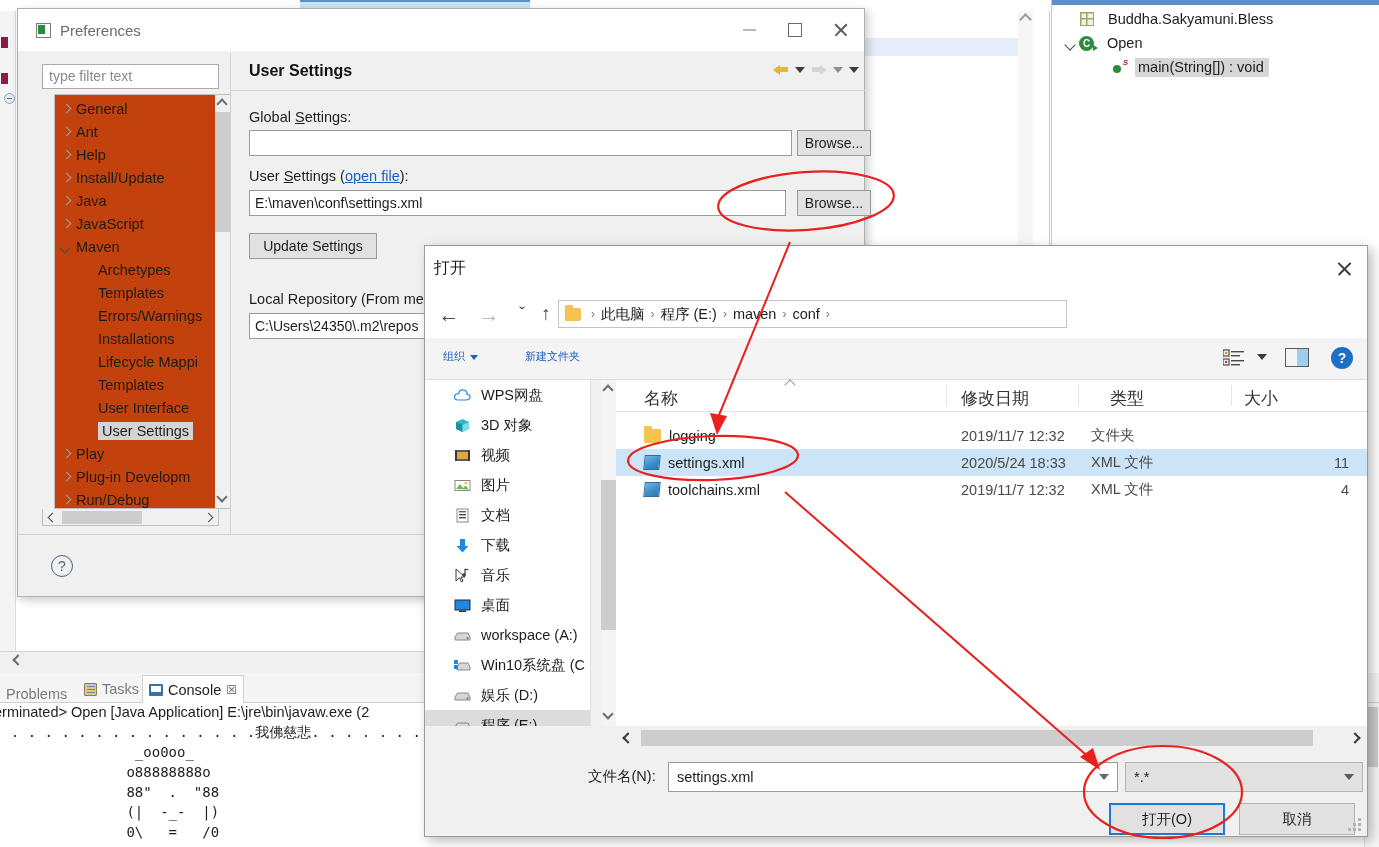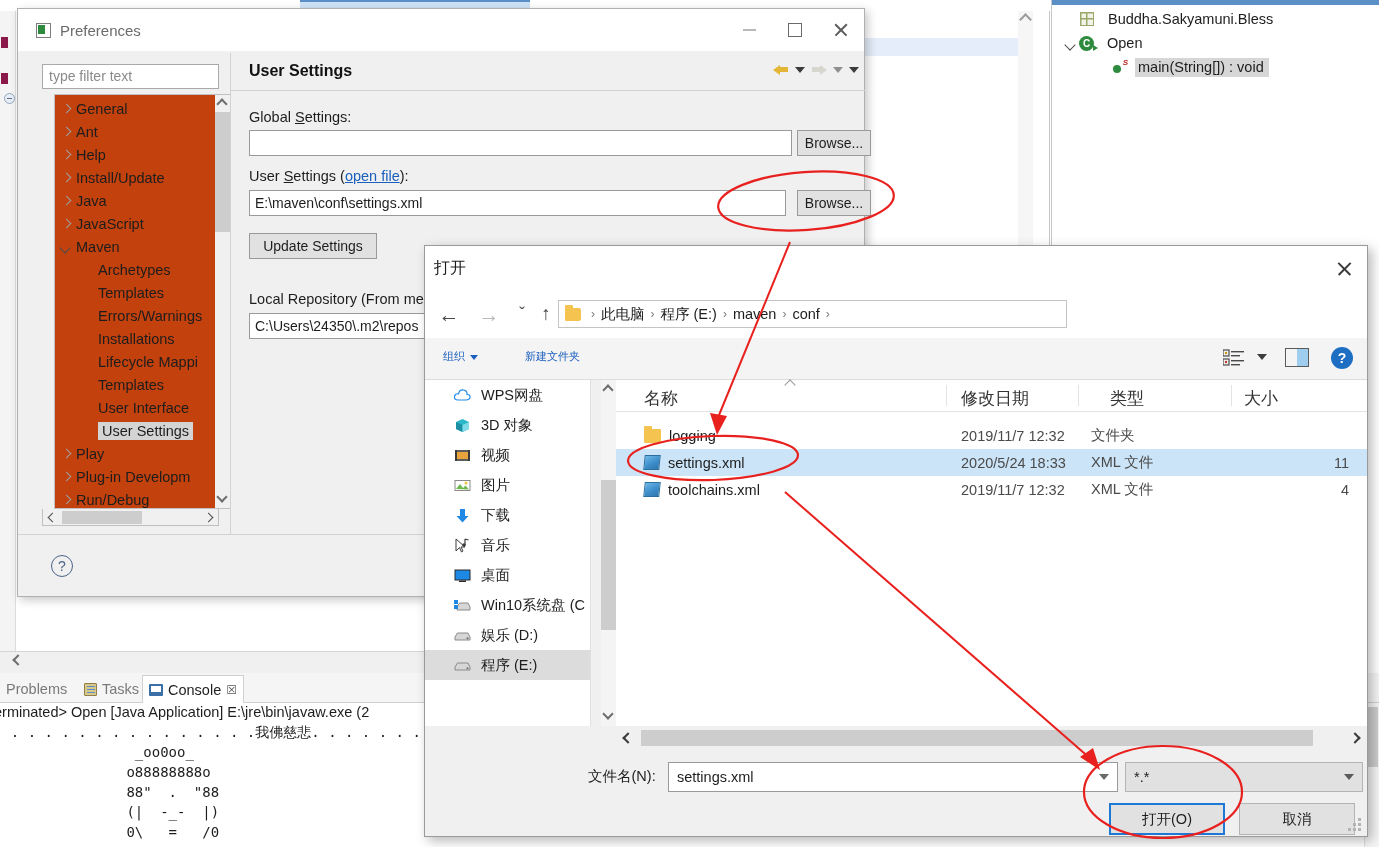--- a/index.html
+++ b/index.html
@@ -427,21 +427,21 @@
       <span class="icon-method">
           <i class="dot"></i>
           <i class="s">S</i>
         </span>
       <span class="outline-label sel">main(String[]) : void</span>
     </div>
   </div>
 
   <div class="console-panel">
     <div class="console-tabbar">
-      <div class="ctab" style="left:0px;">
+      <div class="ctab" style="left:0px;align-items:flex-end;">
         <span>Problems</span>
       </div>
       <div class="ctab" style="left:78px;">
         <span class="icon-tasks"></span>
         <span>Tasks</span>
       </div>
       <div class="ctab active" style="left:142px;">
         <span class="icon-console"></span>
         <span>Console</span>
         <span class="ctab-close">☒</span>
@@ -673,39 +673,55 @@
       <div class="place">
         <svg class="pl-ico" viewBox="0 0 19 17">
             <rect x="2" y="3.5" width="15" height="10" fill="#fff" stroke="#8a8a8a" stroke-width="1"></rect>
             <path d="M3 12 L7 7 L10 11 L12.5 8.5 L16 12.5 Z" fill="#6fb84e"></path>
             <circle cx="13" cy="6" r="1.6" fill="#f2c744"></circle>
           </svg>
         <span>图片</span>
       </div>
       <div class="place">
         <svg class="pl-ico" viewBox="0 0 19 17">
+            <rect x="4" y="2" width="11" height="13" fill="#fff" stroke="#8a8a8a" stroke-width="1"></rect>
+            <rect x="6" y="4" width="7" height="1.4" fill="#2e7d32"></rect>
+            <rect x="6" y="7" width="7" height="1.4" fill="#4a4a4a"></rect>
+            <rect x="6" y="10" width="7" height="1.4" fill="#4a4a4a"></rect>
+          </svg>
+        <span>文档</span>
+      </div>
+      <div class="place">
+        <svg class="pl-ico" viewBox="0 0 19 17">
             <rect x="7" y="2" width="5" height="7" fill="#1e88e5"></rect>
             <path d="M3.5 9 L15.5 9 L9.5 15.5 Z" fill="#1e88e5"></path>
           </svg>
         <span>下载</span>
       </div>
       <div class="place">
         <svg class="pl-ico" viewBox="0 0 19 17">
             <path d="M3 2 L3 14 L6.5 10.5 L8.5 15 L10 14 L8 10 L12 10 Z" fill="#fff" stroke="#3a3a3a" stroke-width="1"></path>
             <path d="M12 2 L12 8 M12 2 L15.5 3" stroke="#3a3a3a" stroke-width="1.2" fill="none"></path>
             <circle cx="11" cy="8" r="1.8" fill="#3a3a3a"></circle>
           </svg>
         <span>音乐</span>
       </div>
       <div class="place">
         <svg class="pl-ico" viewBox="0 0 19 17">
             <rect x="2" y="3" width="15" height="10" fill="#1e88e5" stroke="#2a2a2a" stroke-width="1"></rect>
             <rect x="6" y="13.5" width="7" height="1.5" fill="#2a2a2a"></rect>
           </svg>
         <span>桌面</span>
+      </div>
+      <div class="place">
+        <svg class="pl-ico" viewBox="0 0 19 17">
+            <path d="M2 10 L4.5 6 L15 6 L17 10 L17 13 L2 13 Z" fill="#d6d6d6" stroke="#8a8a8a" stroke-width="1"></path>
+            <circle cx="14.5" cy="11.2" r="1" fill="#6a6a6a"></circle>
+          </svg>
+        <span>workspace (A:)</span>
       </div>
       <div class="place">
         <svg class="pl-ico" viewBox="0 0 19 17">
             <path d="M4 10 L6.5 6 L15 6 L17 10 L17 13 L4 13 Z" fill="#d6d6d6" stroke="#8a8a8a" stroke-width="1"></path>
             <rect x="1" y="3" width="4" height="4" fill="#1e88e5"></rect>
             <rect x="1" y="8" width="4" height="4" fill="#1e88e5"></rect>
           </svg>
         <span>Win10系统盘 (C</span>
       </div>
       <div class="place">

